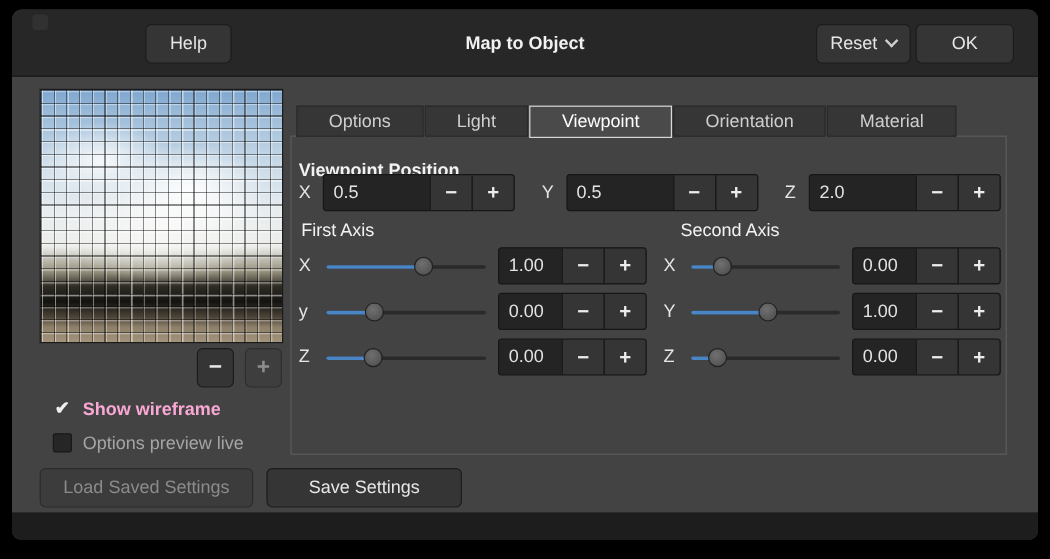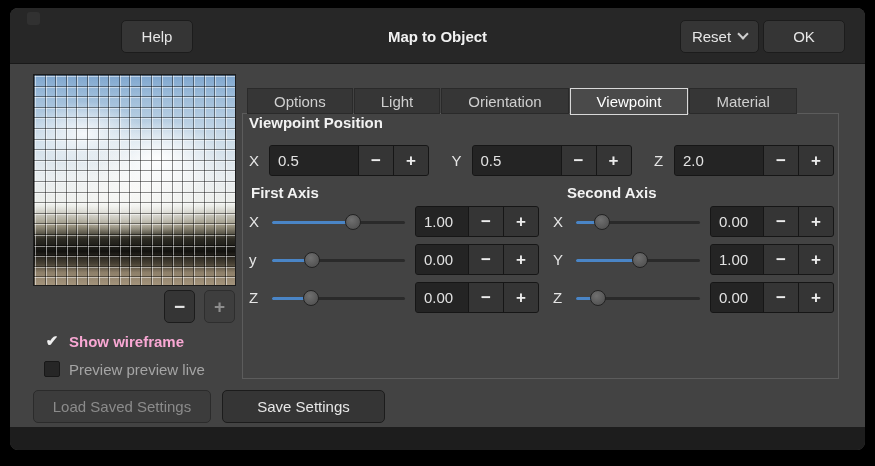--- a/index.html
+++ b/index.html
@@ -63,38 +63,38 @@
   .btn-save { left:212px; top:382px; width:163px; }
 
   
   .tabs { position:absolute; left:237px; top:80px; display:flex; gap:1px; z-index:3; }
   .tab { height:26px; padding:0 26px; display:flex; align-items:center; background:#363636;
          border:1px solid #2a2a2a; color:#cfcfcf; font-size:15px; cursor:pointer; }
   .tab.active { background:#4a4a4a; border:1px solid #d8d8d8; color:#ffffff; height:27px; }
 
   .panel { position:absolute; left:232px; top:105px; width:597px; height:266px;
            border:1px solid #5c5c5c; z-index:1; }
-  .section-title { position:absolute; left:6px; top:0; font-weight:bold; font-size:15px; color:#f2f2f2; }
+  .section-title { position:absolute; left:6px; top:20px; font-weight:bold; font-size:15px; color:#f2f2f2; }
 
   .vp-row { position:absolute; left:6px; top:31px; width:585px; height:31px;
             display:flex; justify-content:space-between; align-items:center; }
   .vp-group { display:flex; align-items:center; }
   .vp-label { width:14px; color:#e6e6e6; font-size:15px; margin-right:6px; }
 
   .spin-group { display:flex; height:31px; border:1px solid #161616; border-radius:3px;
                 overflow:hidden; background:#242424; }
   .entry { display:flex; align-items:center; padding-left:8px; color:#e2e2e2; font-size:15px;
            background:#242424; cursor:text; }
   .vp-entry { width:88px; }
   .axis-entry { width:52px; }
   .spin-btn { width:35px; display:flex; align-items:center; justify-content:center;
               background:#353535; border-left:1px solid #161616; color:#ececec;
               font-size:17px; font-weight:bold; cursor:pointer; }
 
-  .axis-title { position:absolute; top:70px; font-weight:bold; font-size:15px; color:#f2f2f2; }
+  .axis-title { position:absolute; top:70px; font-weight:normal; font-size:15px; color:#f2f2f2; }
   .axis-title.first  { left:8px; }
   .axis-title.second { left:324px; }
 
   .axes-grid { position:absolute; left:6px; top:92px; width:585px; display:grid;
                grid-template-columns:290px 281px; column-gap:14px; row-gap:7px; }
   .axis-row { display:flex; align-items:center; height:31px; }
   .axis-label { width:13px; color:#e6e6e6; font-size:15px; }
 
   .slider { position:relative; flex:1; height:30px; margin:0 10px; cursor:pointer; }
   .slider .track { position:absolute; left:0; right:0; top:14px; height:3px;
@@ -135,31 +135,31 @@
     <button class="btn btn-zoom-in">
       <span>+</span>
     </button>
 
     <div class="check-row cr1">
       <span class="checkbox checked">✔</span>
       <span class="cb-label">Show wireframe</span>
     </div>
     <div class="check-row cr2">
       <span class="checkbox unchecked"></span>
-      <span class="cb-label">Preview preview live</span>
+      <span class="cb-label">Options preview live</span>
     </div>
 
     <button class="btn btn-load">Load Saved Settings</button>
     <button class="btn btn-save">Save Settings</button>
 
     <div class="tabs">
       <div class="tab">Options</div>
       <div class="tab">Light</div>
+      <div class="tab active">Viewpoint</div>
       <div class="tab">Orientation</div>
-      <div class="tab active">Viewpoint</div>
       <div class="tab">Material</div>
     </div>
 
     <div class="panel">
       <div class="section-title">Viewpoint Position</div>
 
       <div class="vp-row">
         <div class="vp-group">
           <span class="vp-label">X</span>
           <span class="spin-group">

